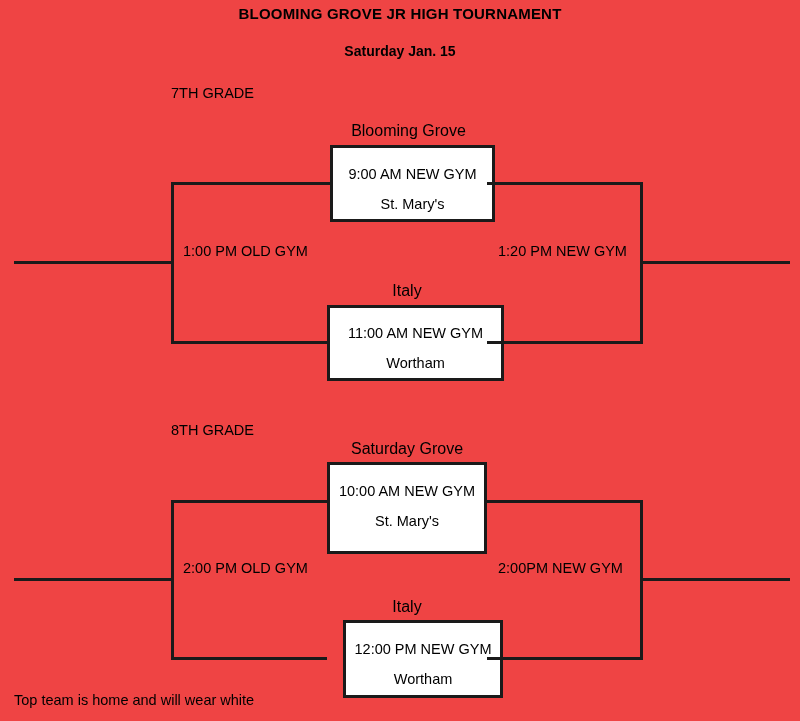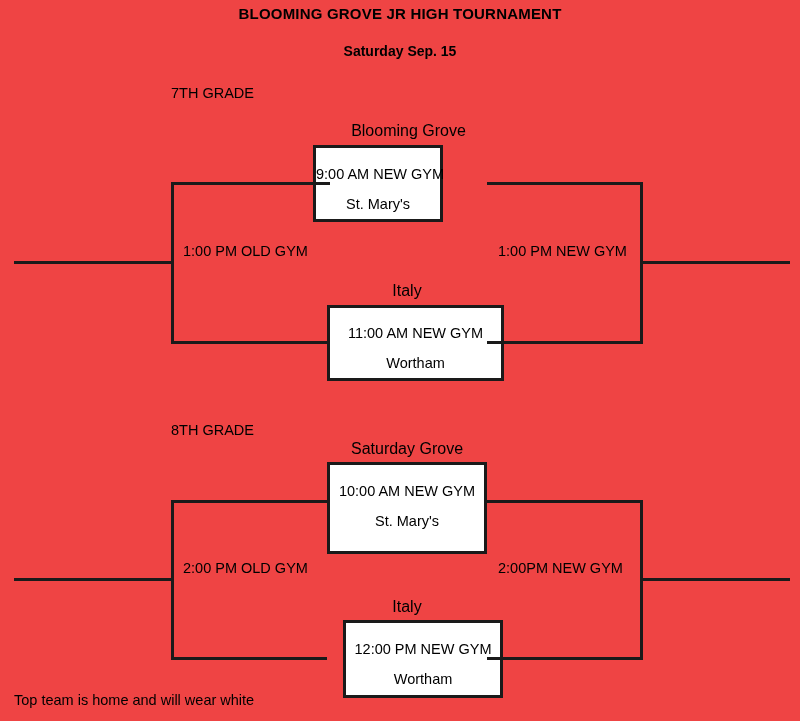--- a/index.html
+++ b/index.html
@@ -106,27 +106,27 @@
     white-space: nowrap;
   }
 </style>
 </head>
 <body>
 
 <div id="sheet">
 
   <div class="doc-title">BLOOMING GROVE JR HIGH TOURNAMENT</div>
 
-  <div class="doc-subtitle">Saturday Sep. 15</div>
+  <div class="doc-subtitle">Saturday Jan. 15</div>
 
   <div class="grade-label" style="left:171px; top:85px;text-align:right;">7TH GRADE</div>
 
   <div class="team-top" style="left:330px; top:122px; width:157px;">Blooming Grove</div>
 
-  <div class="game-box" style="left:313px; top:145px; width:130px; height:77px;">
+  <div class="game-box" style="left:330px; top:145px; width:165px; height:77px;">
     <div class="game-time" style="top:18px;">9:00 AM NEW GYM</div>
     <div class="team-bottom" style="top:48px;">St. Mary's</div>
   </div>
 
   <div class="team-top" style="left:327px; top:282px; width:160px;">Italy</div>
 
   <div class="game-box" style="left:327px; top:305px; width:177px; height:76px;">
     <div class="game-time" style="top:17px;">11:00 AM NEW GYM</div>
     <div class="team-bottom" style="top:47px;">Wortham</div>
   </div>
@@ -135,21 +135,21 @@
   <div class="hline" style="left:171px; top:341px; width:156px;"></div>
   <div class="vline" style="left:171px; top:182px; height:162px;"></div>
   <div class="hline" style="left:14px; top:261px; width:160px;"></div>
 
   <div class="hline" style="left:487px; top:182px; width:156px;"></div>
   <div class="hline" style="left:487px; top:341px; width:156px;"></div>
   <div class="vline" style="left:640px; top:182px; height:162px;"></div>
   <div class="hline" style="left:640px; top:261px; width:150px;"></div>
 
   <div class="round-label" style="left:183px; top:243px;">1:00 PM OLD GYM</div>
-  <div class="round-label" style="left:498px; top:243px;">1:00 PM NEW GYM</div>
+  <div class="round-label" style="left:498px; top:243px;">1:20 PM NEW GYM</div>
 
   <div class="grade-label" style="left:171px; top:422px;">8TH GRADE</div>
 
   <div class="team-top" style="left:327px; top:440px; width:160px;">Saturday Grove</div>
 
   <div class="game-box" style="left:327px; top:462px; width:160px; height:92px;">
     <div class="game-time" style="top:18px;">10:00 AM NEW GYM</div>
     <div class="team-bottom" style="top:48px;">St. Mary's</div>
   </div>
 

